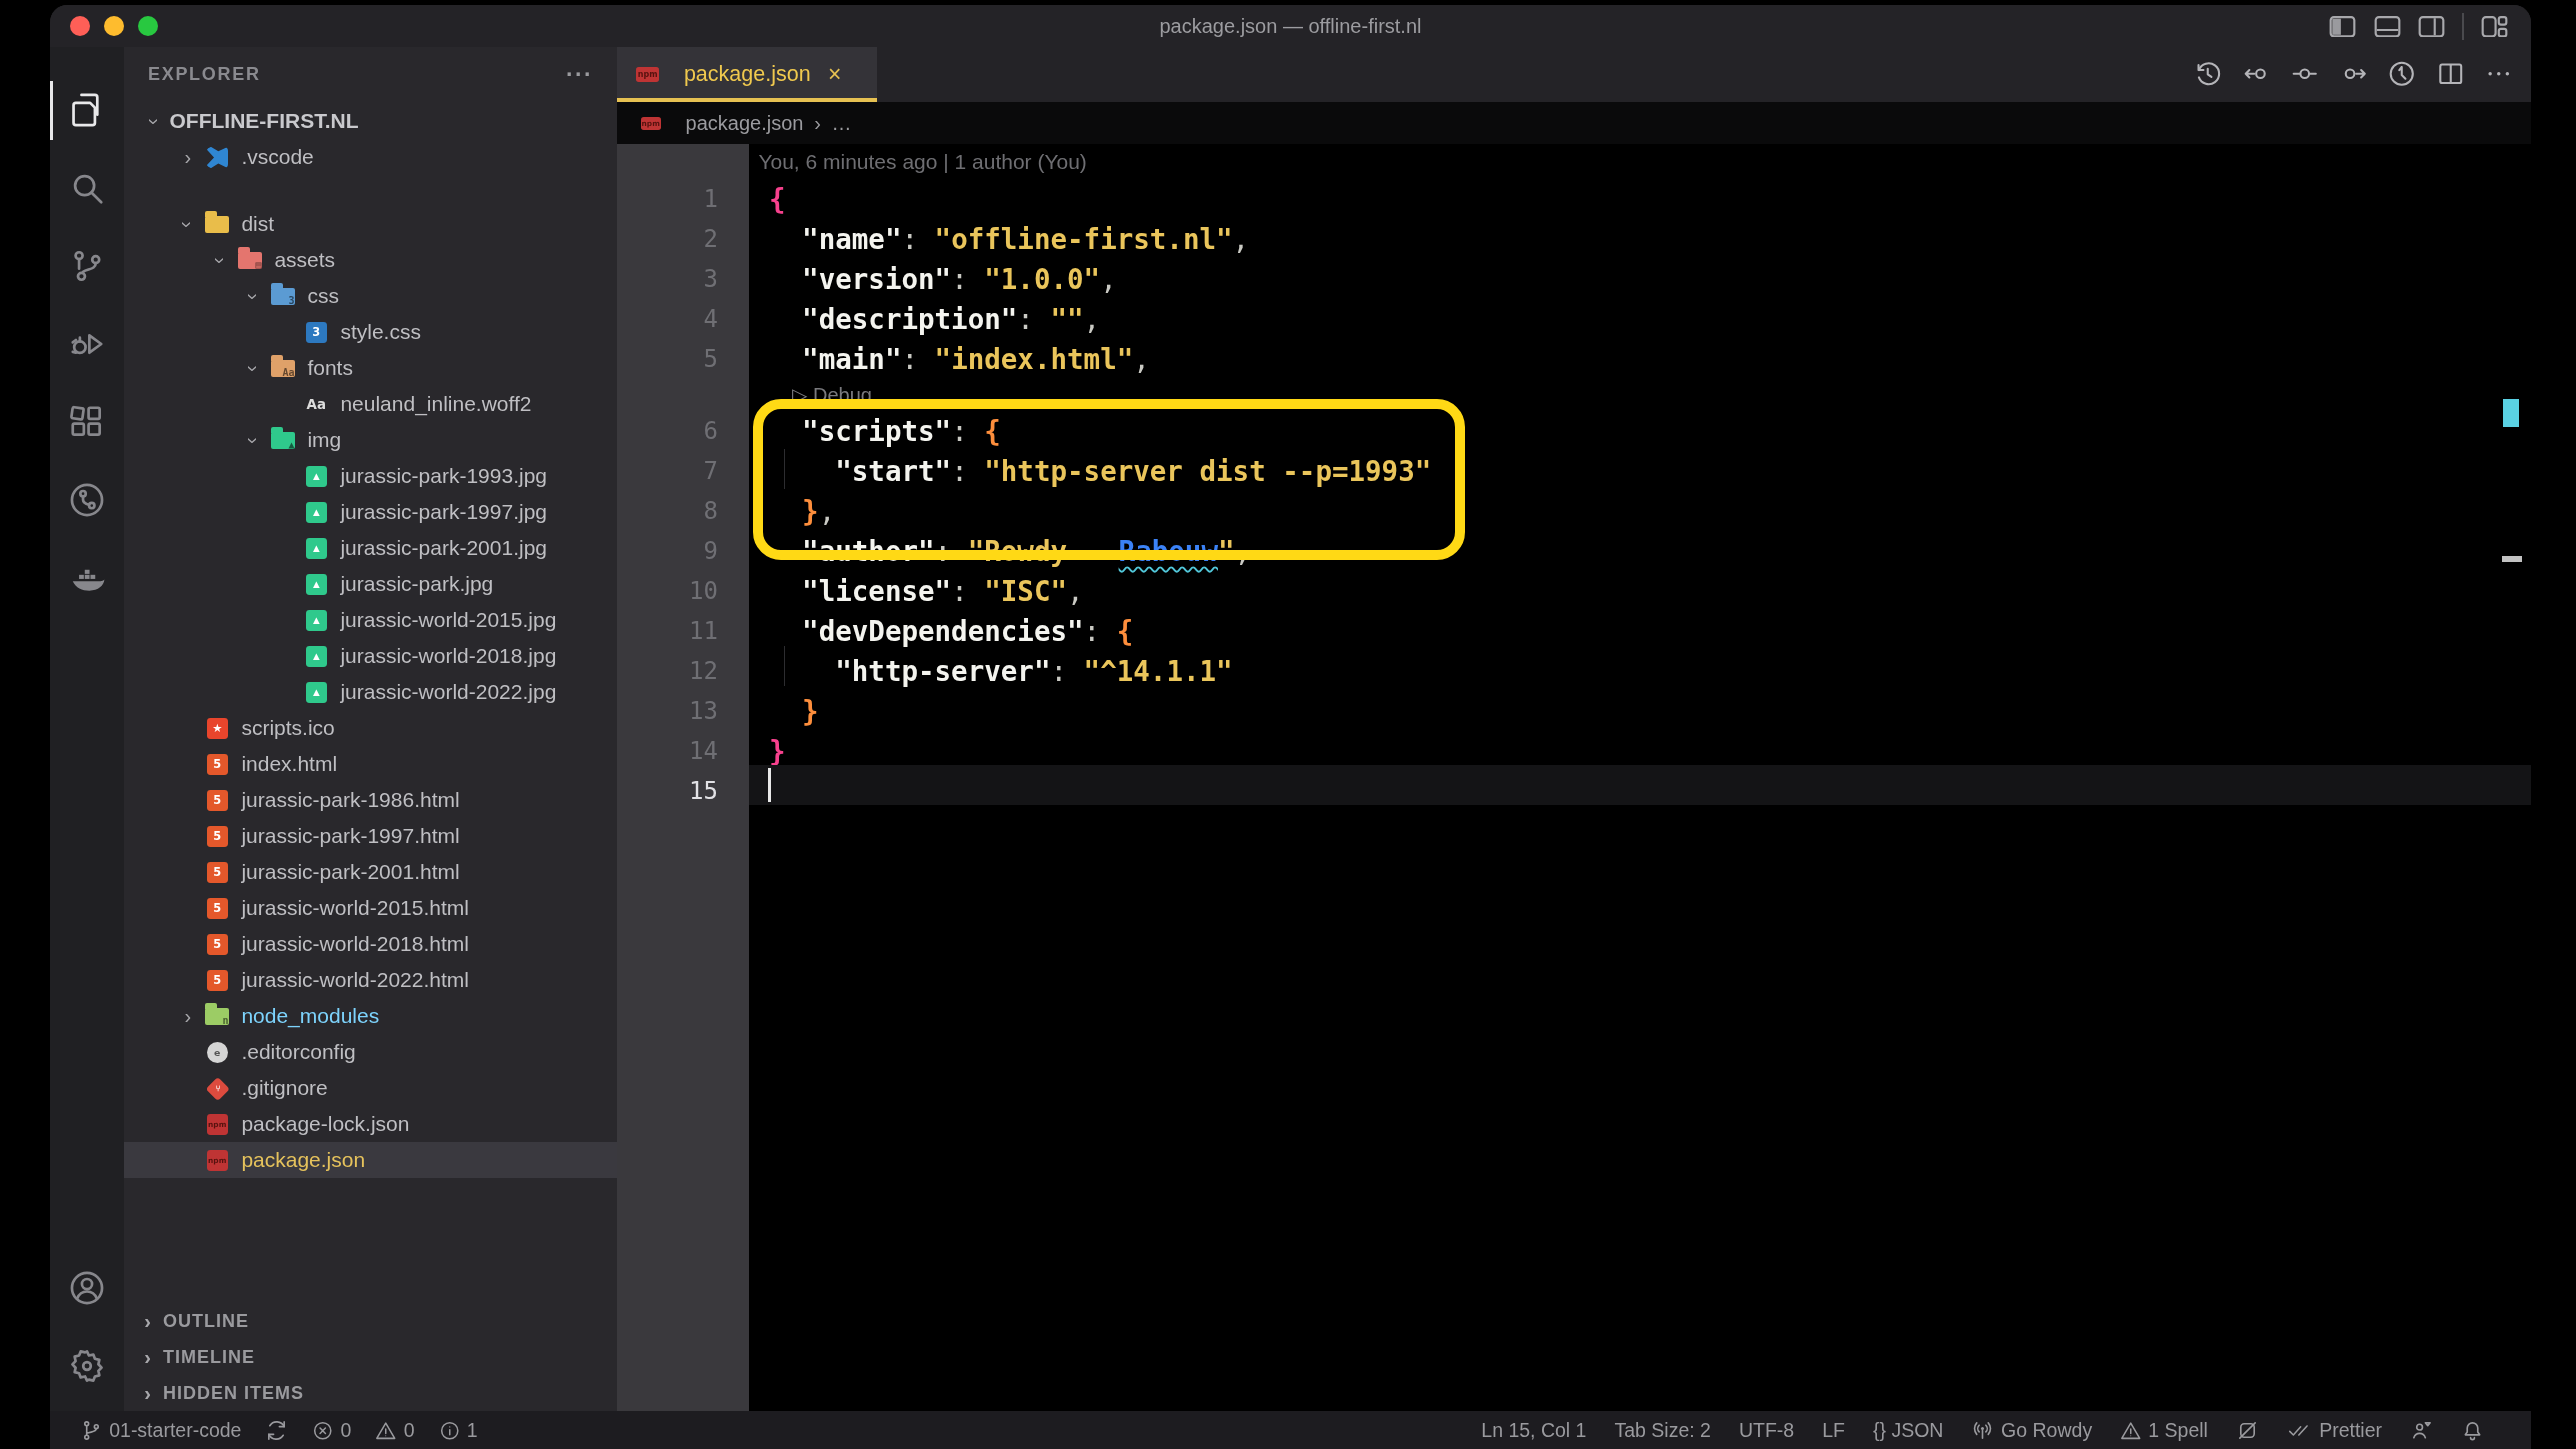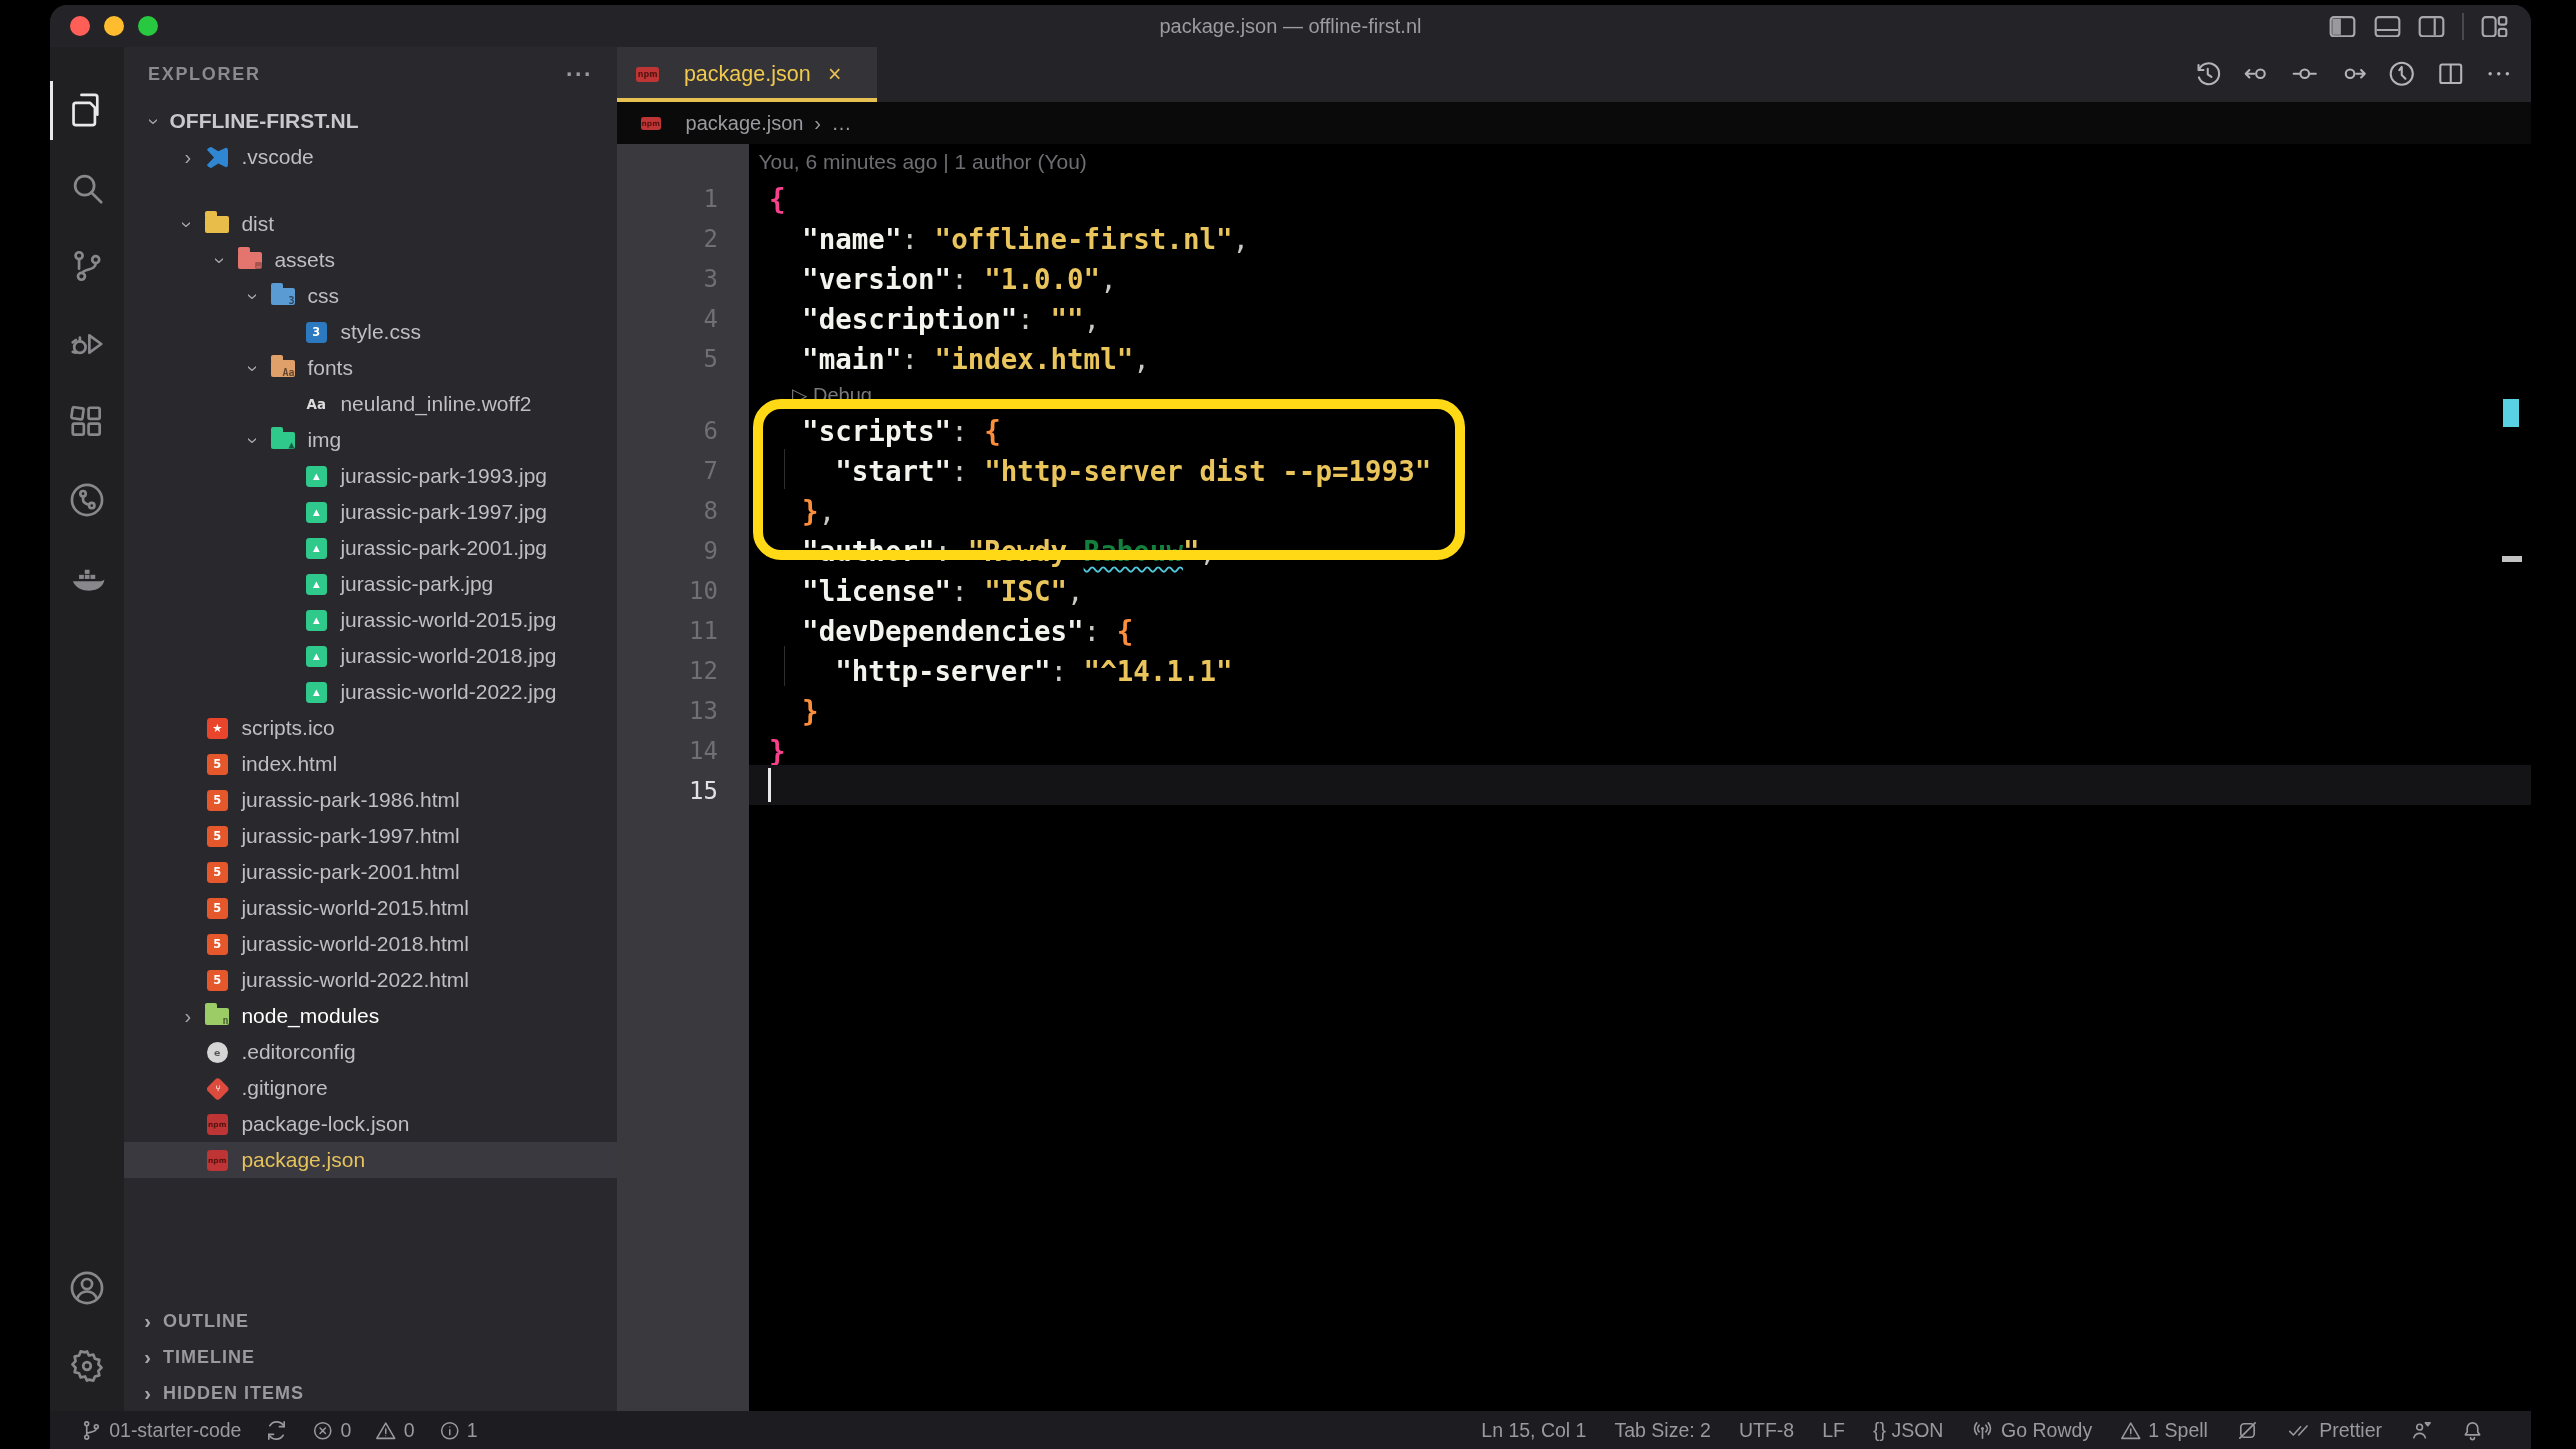--- a/index.html
+++ b/index.html
@@ -22,21 +22,21 @@
   .ab-item.active::before{content:"";position:absolute;left:0;top:9.4px;bottom:9.4px;width:2.7px;background:#e8e8ea;}
   .ab-bottom{margin-top:auto;margin-bottom:6.7px;display:flex;flex-direction:column;align-items:center;}
   
   .sidebar{width:493px;flex:0 0 493px;background:#29282c;position:relative;overflow:hidden;}
   .sb-header{height:54px;display:flex;align-items:center;padding:0 24px;color:#8a8a8f;font-size:18px;font-weight:bold;letter-spacing:1.7px;}
   .sb-more{margin-left:auto;color:#9a9a9e;font-size:23px;letter-spacing:1.3px;}
   .tree{position:absolute;top:56px;left:0;right:0;}
   .trow{height:36px;display:flex;align-items:center;color:#bfbfc3;font-size:21px;white-space:nowrap;}
   .trow.selected{background:#3a393f;}
   .trow.modified .tlabel{color:#e5c25c;}
-  .trow.dimmed .tlabel{color:#ffffff;}
+  .trow.dimmed .tlabel{color:#7dd3fc;}
   .chev{width:29.5px;color:#a8a8ac;font-size:20px;display:inline-flex;justify-content:center;flex:0 0 29.5px;}
   .chev.exp{transform:rotate(90deg);}
   .ticon{width:29.5px;flex:0 0 29.5px;display:inline-flex;justify-content:center;align-items:center;margin-right:9.4px;}
   .folder{position:relative;width:24px;height:17px;border-radius:2px;display:inline-block;}
   .folder::before{content:"";position:absolute;top:-4.7px;left:0;width:11.4px;height:6px;border-radius:2px 2px 0 0;background:inherit;}
   .folder .bdg{position:absolute;right:0.7px;bottom:-1.3px;font:bold 10px "DejaVu Sans Mono",monospace;color:rgba(0,0,0,.55);}
   .fi{width:21.5px;height:21.5px;border-radius:3.4px;display:inline-flex;align-items:center;justify-content:center;font:bold 11.4px "DejaVu Sans",sans-serif;color:#fff;}
   .root-label{font-weight:bold;color:#c9c9cd;}
   .sb-sections{position:absolute;left:0;right:0;bottom:0;}
   .sb-sec{height:36px;display:flex;align-items:center;color:#9a9a9e;font-size:18px;font-weight:bold;letter-spacing:1px;padding-left:9.4px;}
@@ -57,21 +57,21 @@
   .codearea{flex:1;position:relative;background:#000;overflow:hidden;
     font-family:"DejaVu Sans Mono",monospace;font-size:27.5px;font-weight:bold;color:#d8d8d2;}
   .code-row{display:flex;align-items:center;white-space:pre;padding-left:20px;position:relative;}
   .code-row.blame{color:#6e6e72;font-family:"Liberation Sans",sans-serif;font-weight:normal;font-size:21px;padding-left:9.4px;}
   .code-row.lens{color:#7a7a7e;font-family:"Liberation Sans",sans-serif;font-weight:normal;font-size:20px;padding-left:43px;}
   .tok-key{color:#f4f4ef;}
   .tok-str{color:#eac55b;}
   .tok-pun{color:#cacac4;font-weight:normal;}
   .tok-p1{color:#f7418d;}
   .tok-p2{color:#fd8e3c;}
-  .tok-spell{color:#15803d;text-decoration:underline wavy #51c7da 2px;text-underline-offset:5.4px;}
+  .tok-spell{color:#3b82f6;text-decoration:underline wavy #51c7da 2px;text-underline-offset:5.4px;margin-left:35px;}
   .curline{position:absolute;left:0;right:0;background:#141416;}
   .cursor{position:absolute;width:2.7px;background:#e8e8e8;}
   .hibox{position:absolute;border:10.7px solid #ffd915;border-radius:28px;z-index:5;}
   .ovr{position:absolute;z-index:4;}
   .indent-guide{position:absolute;width:1.3px;background:#2d2d30;}
   
   .statusbar{height:38px;flex:0 0 38px;background:#1d1c20;display:flex;align-items:center;color:#9a9a9e;font-size:19.5px;padding:0 47px 0 29.5px;}
   .sb-item{display:flex;align-items:center;gap:6.7px;white-space:nowrap;}
   .sb-left{display:flex;align-items:center;gap:24px;}
   .sb-right{margin-left:auto;display:flex;align-items:center;gap:28px;}

